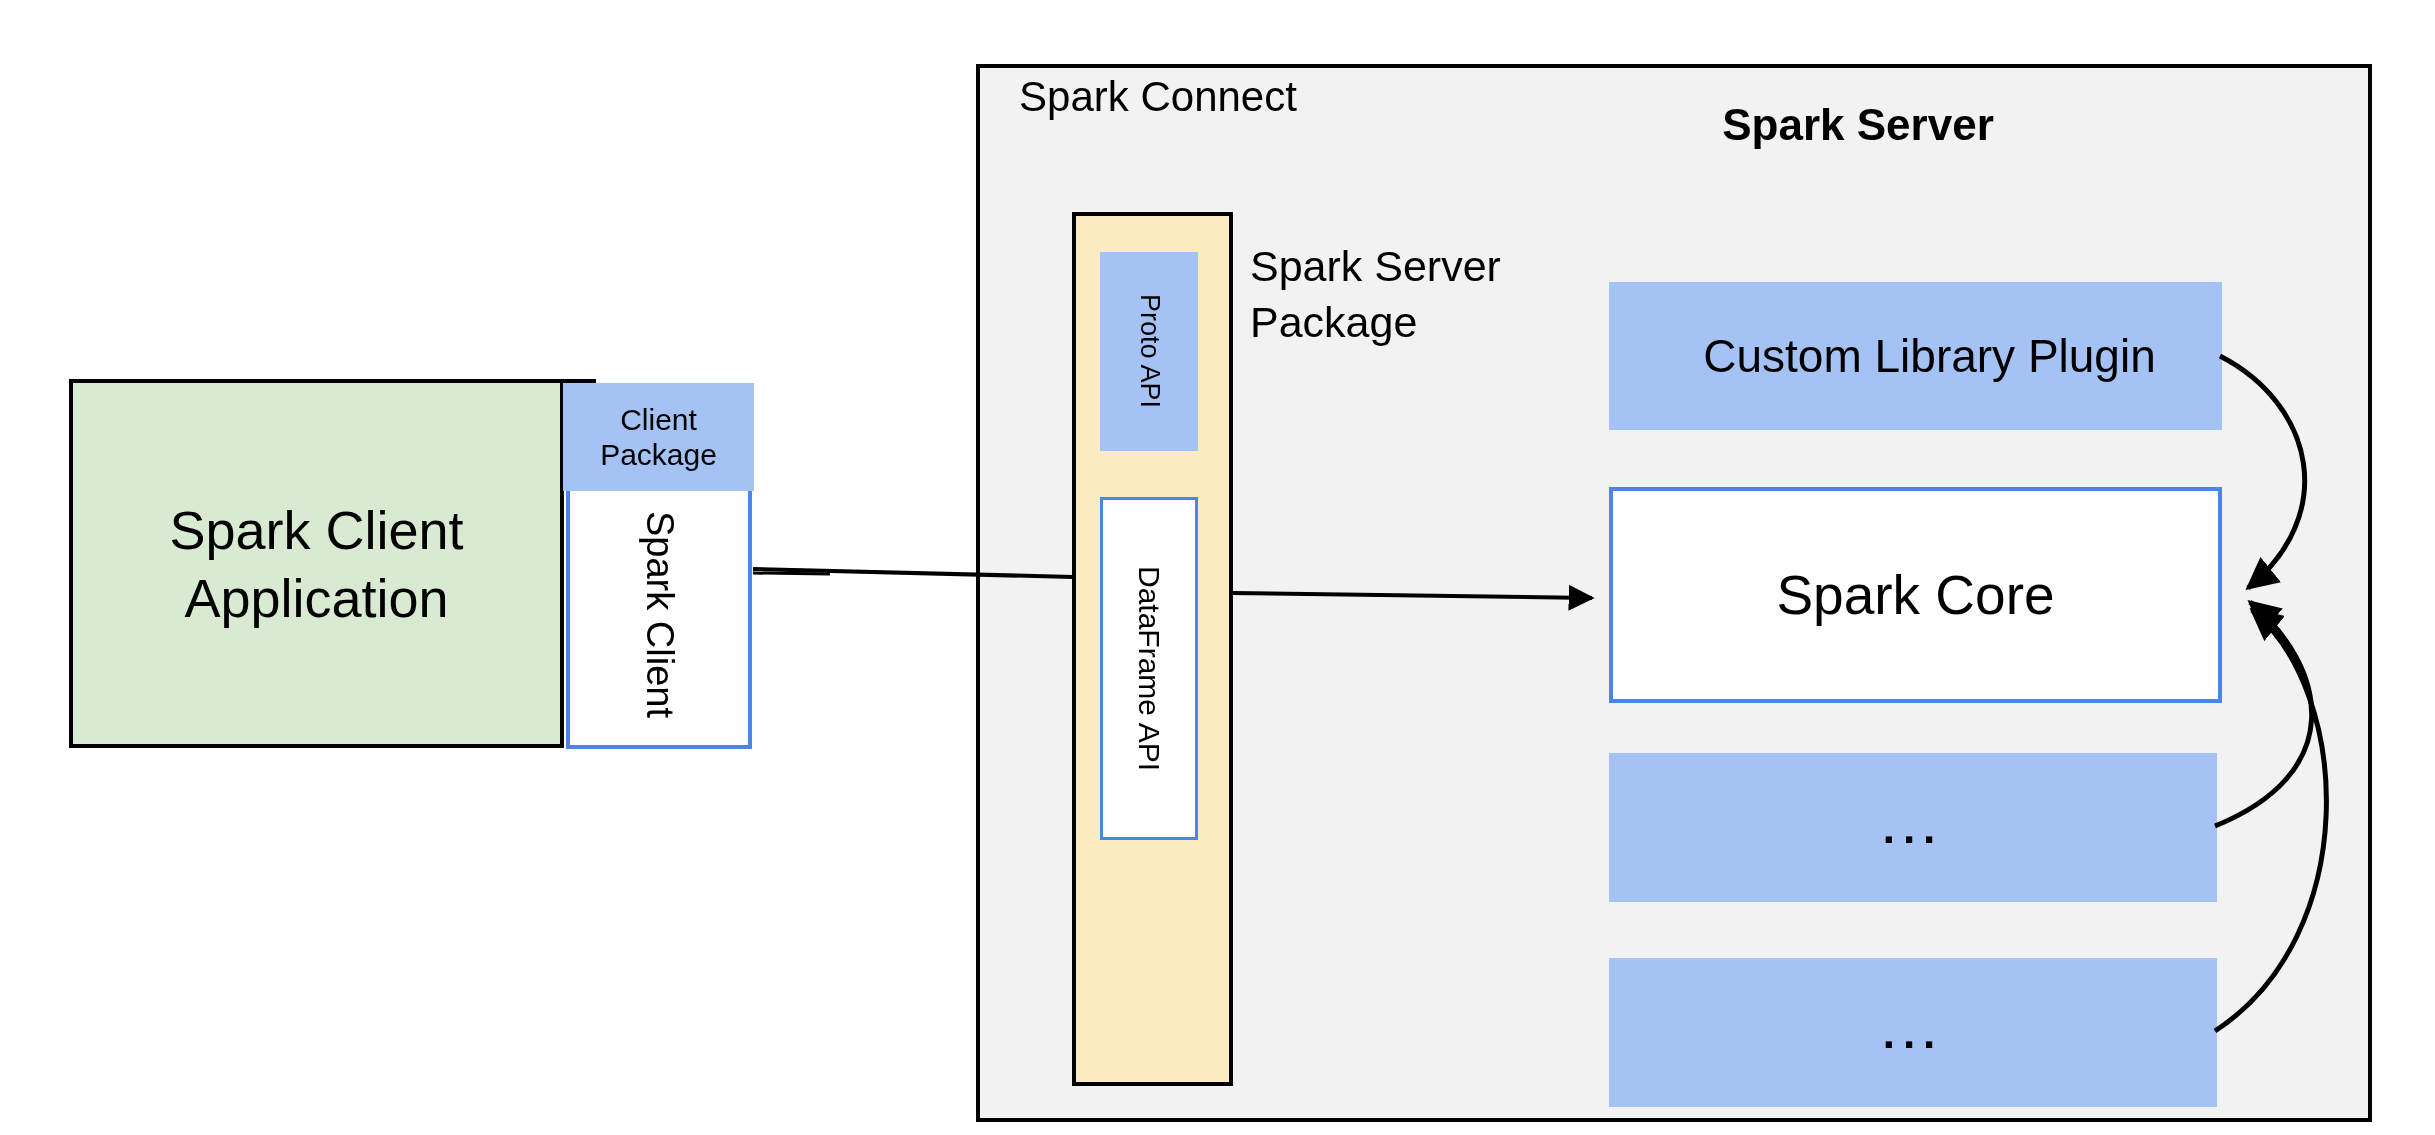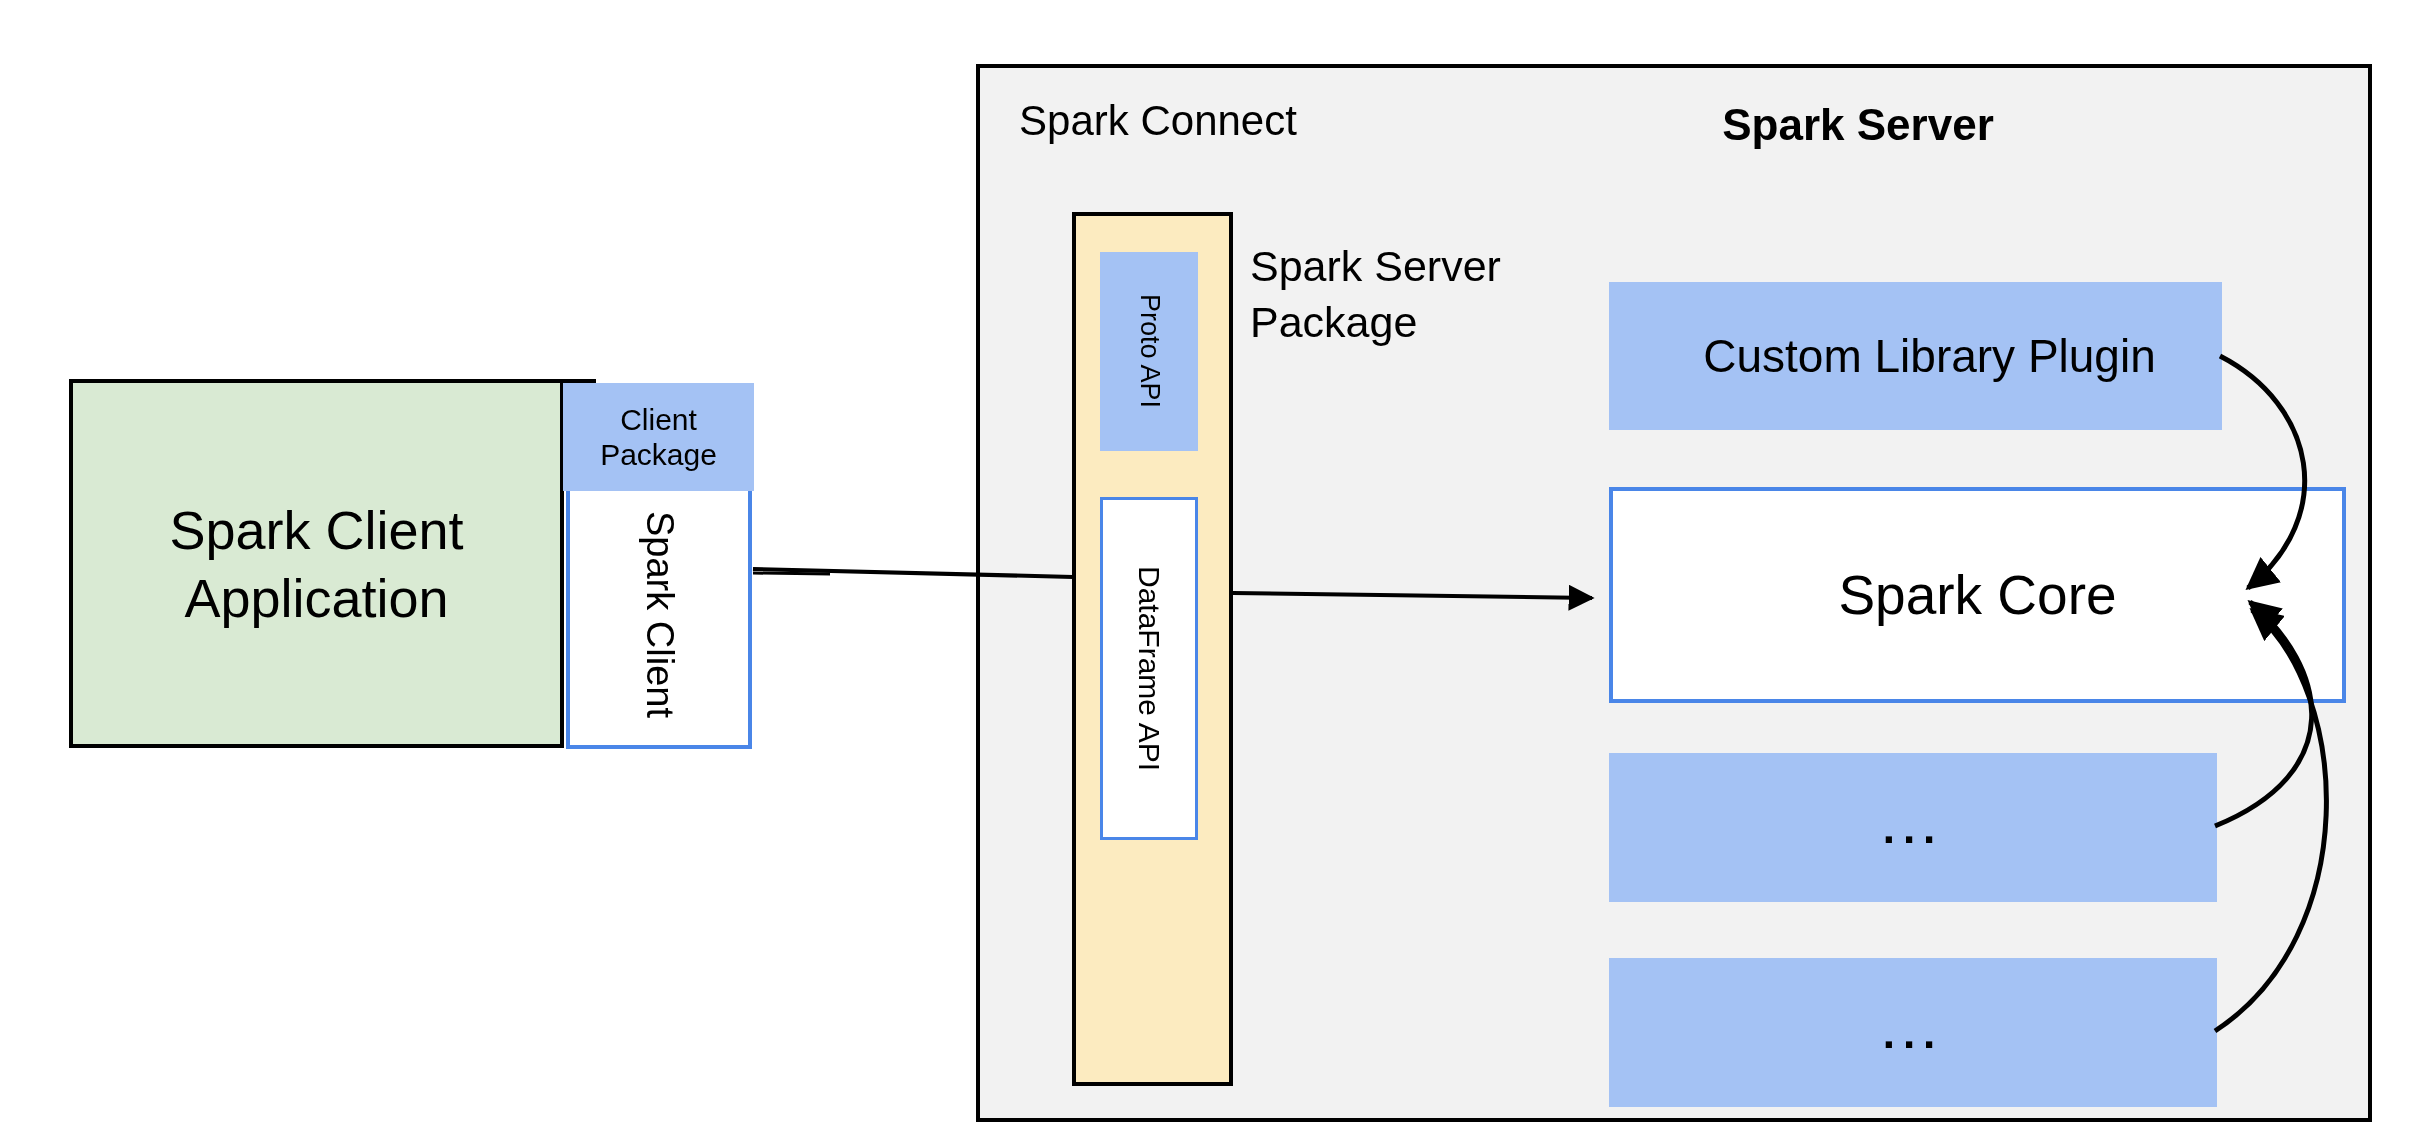--- a/index.html
+++ b/index.html
@@ -37,21 +37,21 @@
   .spark-client-box{
     left:566px;top:479px;width:186px;height:270px;
     background:#fff;border:4px solid #4a86e8;z-index:3;
     font-size:38px;
   }
   .vtext{writing-mode:vertical-rl;text-orientation:mixed;white-space:nowrap;}
 
   
   .connect-api-label{
     left:958px;top:70px;width:400px;z-index:3;
-    font-size:42px;line-height:53px;text-align:center;margin-top:24px;
+    font-size:42px;line-height:53px;text-align:center;
   }
   .server-title{
     left:1658px;top:100px;width:400px;z-index:3;
     font-size:44px;line-height:50px;font-weight:bold;text-align:center;
   }
   .server-library-label{
     left:1250px;top:238px;width:360px;z-index:3;
     font-size:43px;line-height:56px;text-align:left;
   }
 
@@ -68,21 +68,21 @@
     left:1100px;top:497px;width:98px;height:343px;
     background:#fff;border:3px solid #4a86e8;z-index:3;font-size:30px;
   }
 
   
   .plugin-box{
     left:1609px;top:282px;width:613px;height:148px;
     background:#a4c2f4;z-index:3;font-size:46px;padding-left:28px;
   }
   .core-box{
-    left:1609px;top:487px;width:737px;height:216px;
+    left:1609px;top:487px;width:613px;height:216px;
     background:#fff;border:4px solid #4a86e8;z-index:3;font-size:55px;
   }
   .dots-box-1{
     left:1609px;top:753px;width:608px;height:149px;
     background:#a4c2f4;z-index:3;font-size:44px;font-weight:bold;letter-spacing:8px;
   }
   .dots-box-2{
     left:1609px;top:958px;width:608px;height:149px;
     background:#a4c2f4;z-index:3;font-size:44px;font-weight:bold;letter-spacing:8px;
   }

